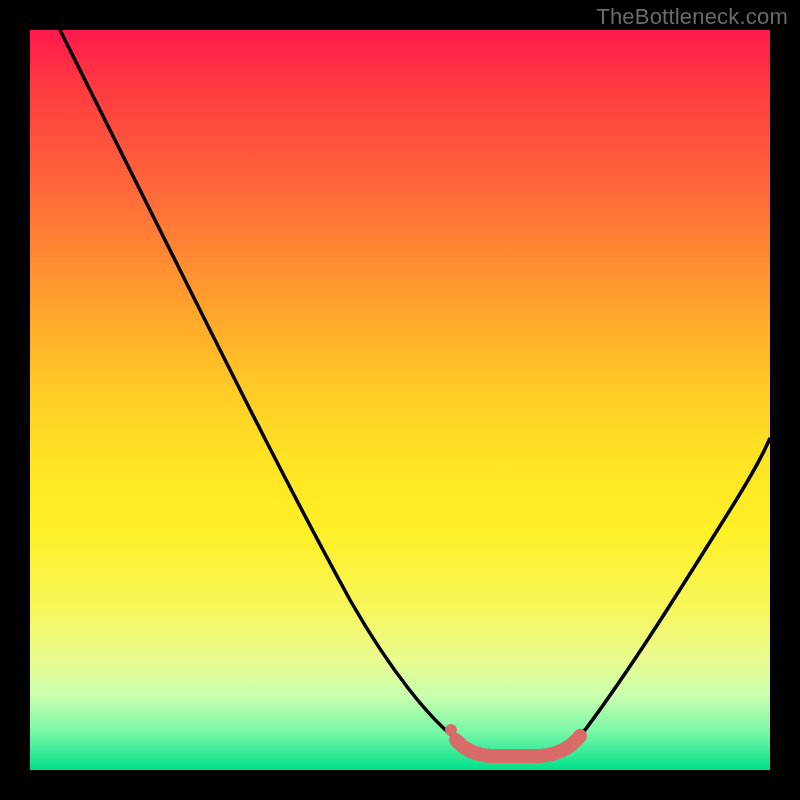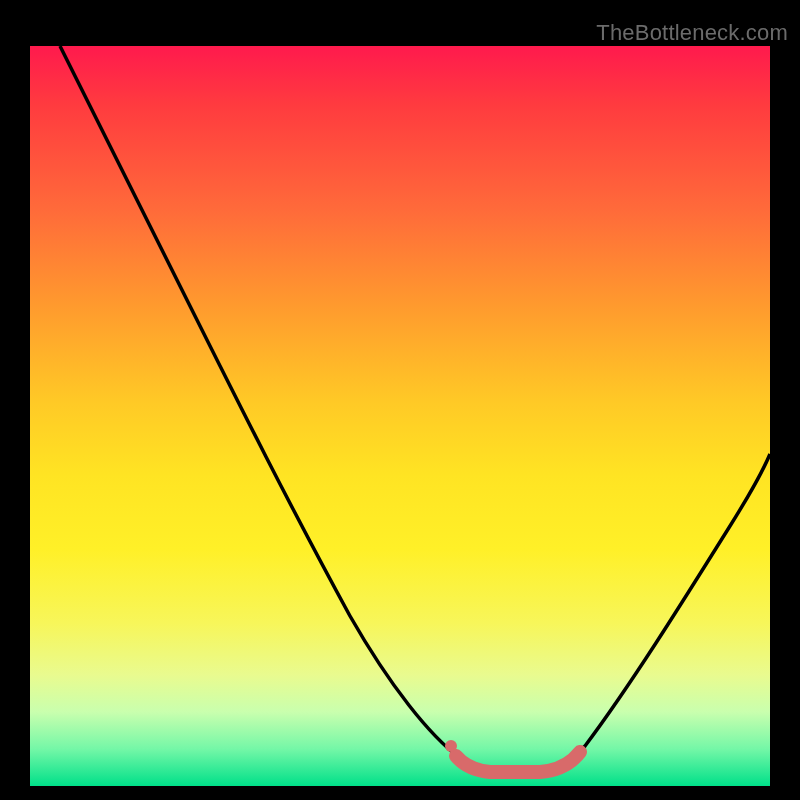--- a/index.html
+++ b/index.html
@@ -7,21 +7,21 @@
     padding: 0;
     width: 800px;
     height: 800px;
     background: #000;
     overflow: hidden;
     font-family: Arial, Helvetica, sans-serif;
   }
   .frame {
     position: absolute;
     left: 0;
-    top: 16px;
+    top: 0;
     width: 800px;
     height: 584px;
     background: #000;
   }
   .watermark {
     position: absolute;
     top: 4px;
     right: 12px;
     color: #6b6b6b;
     font-size: 22px;

